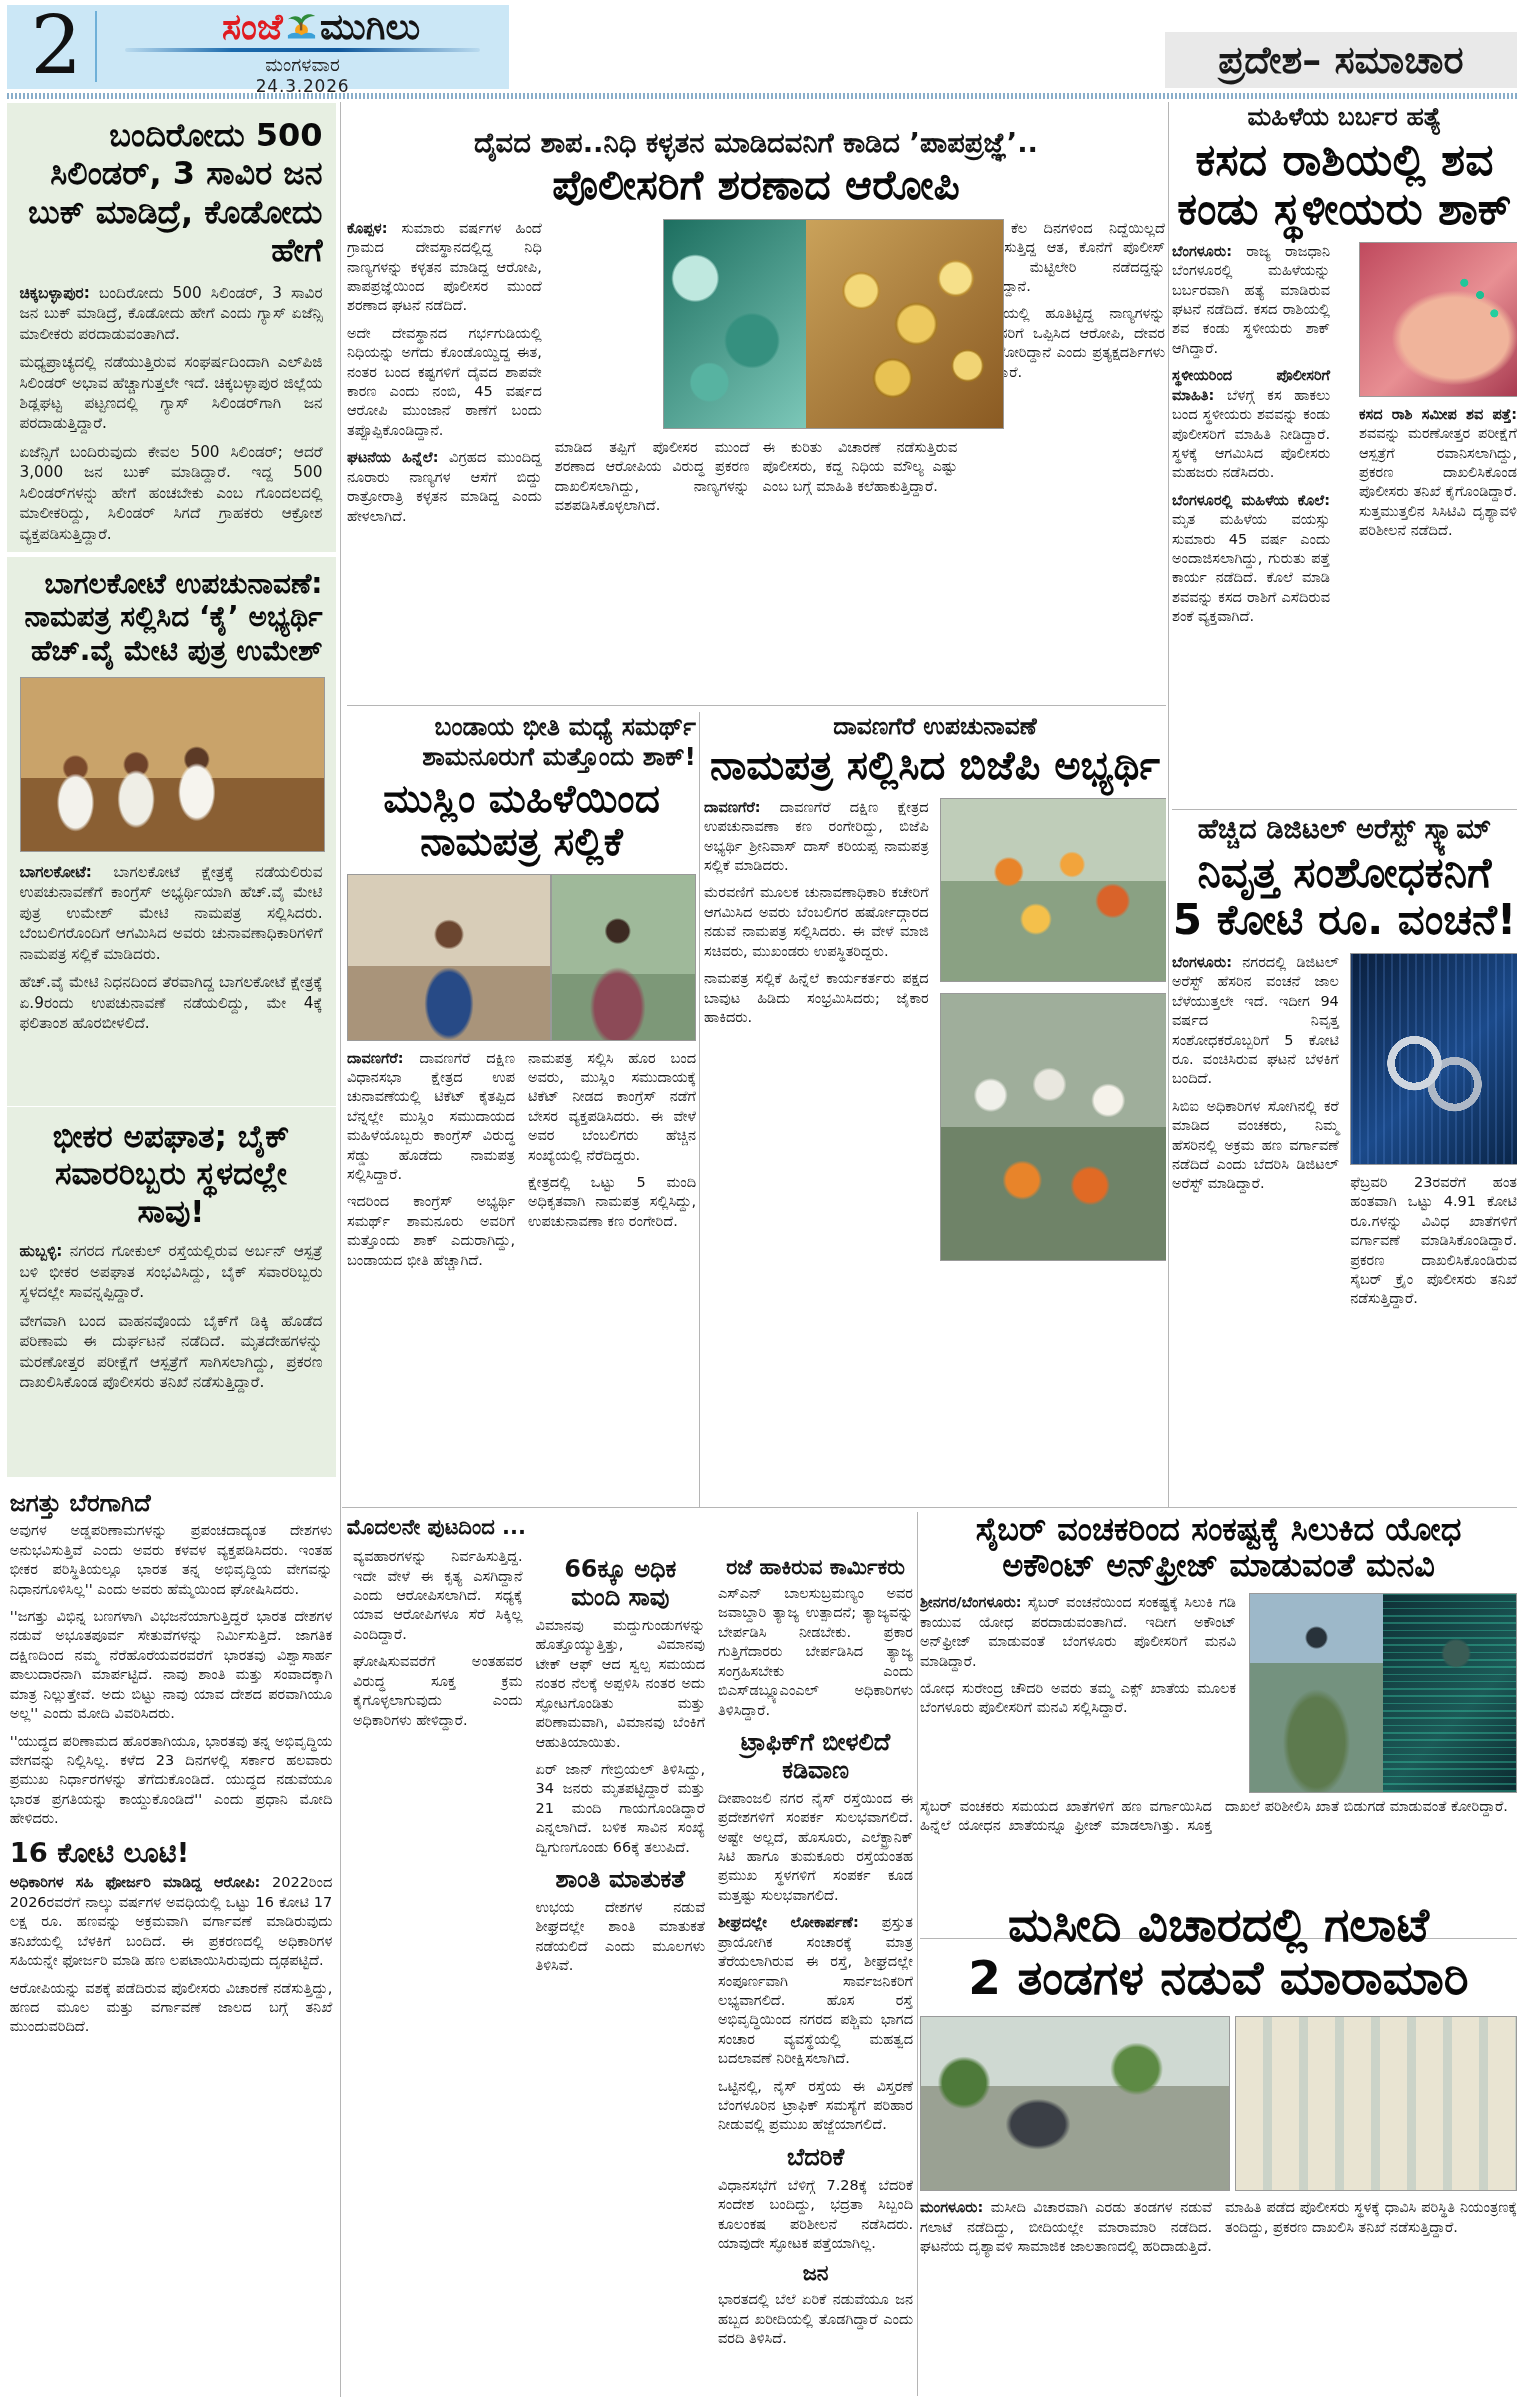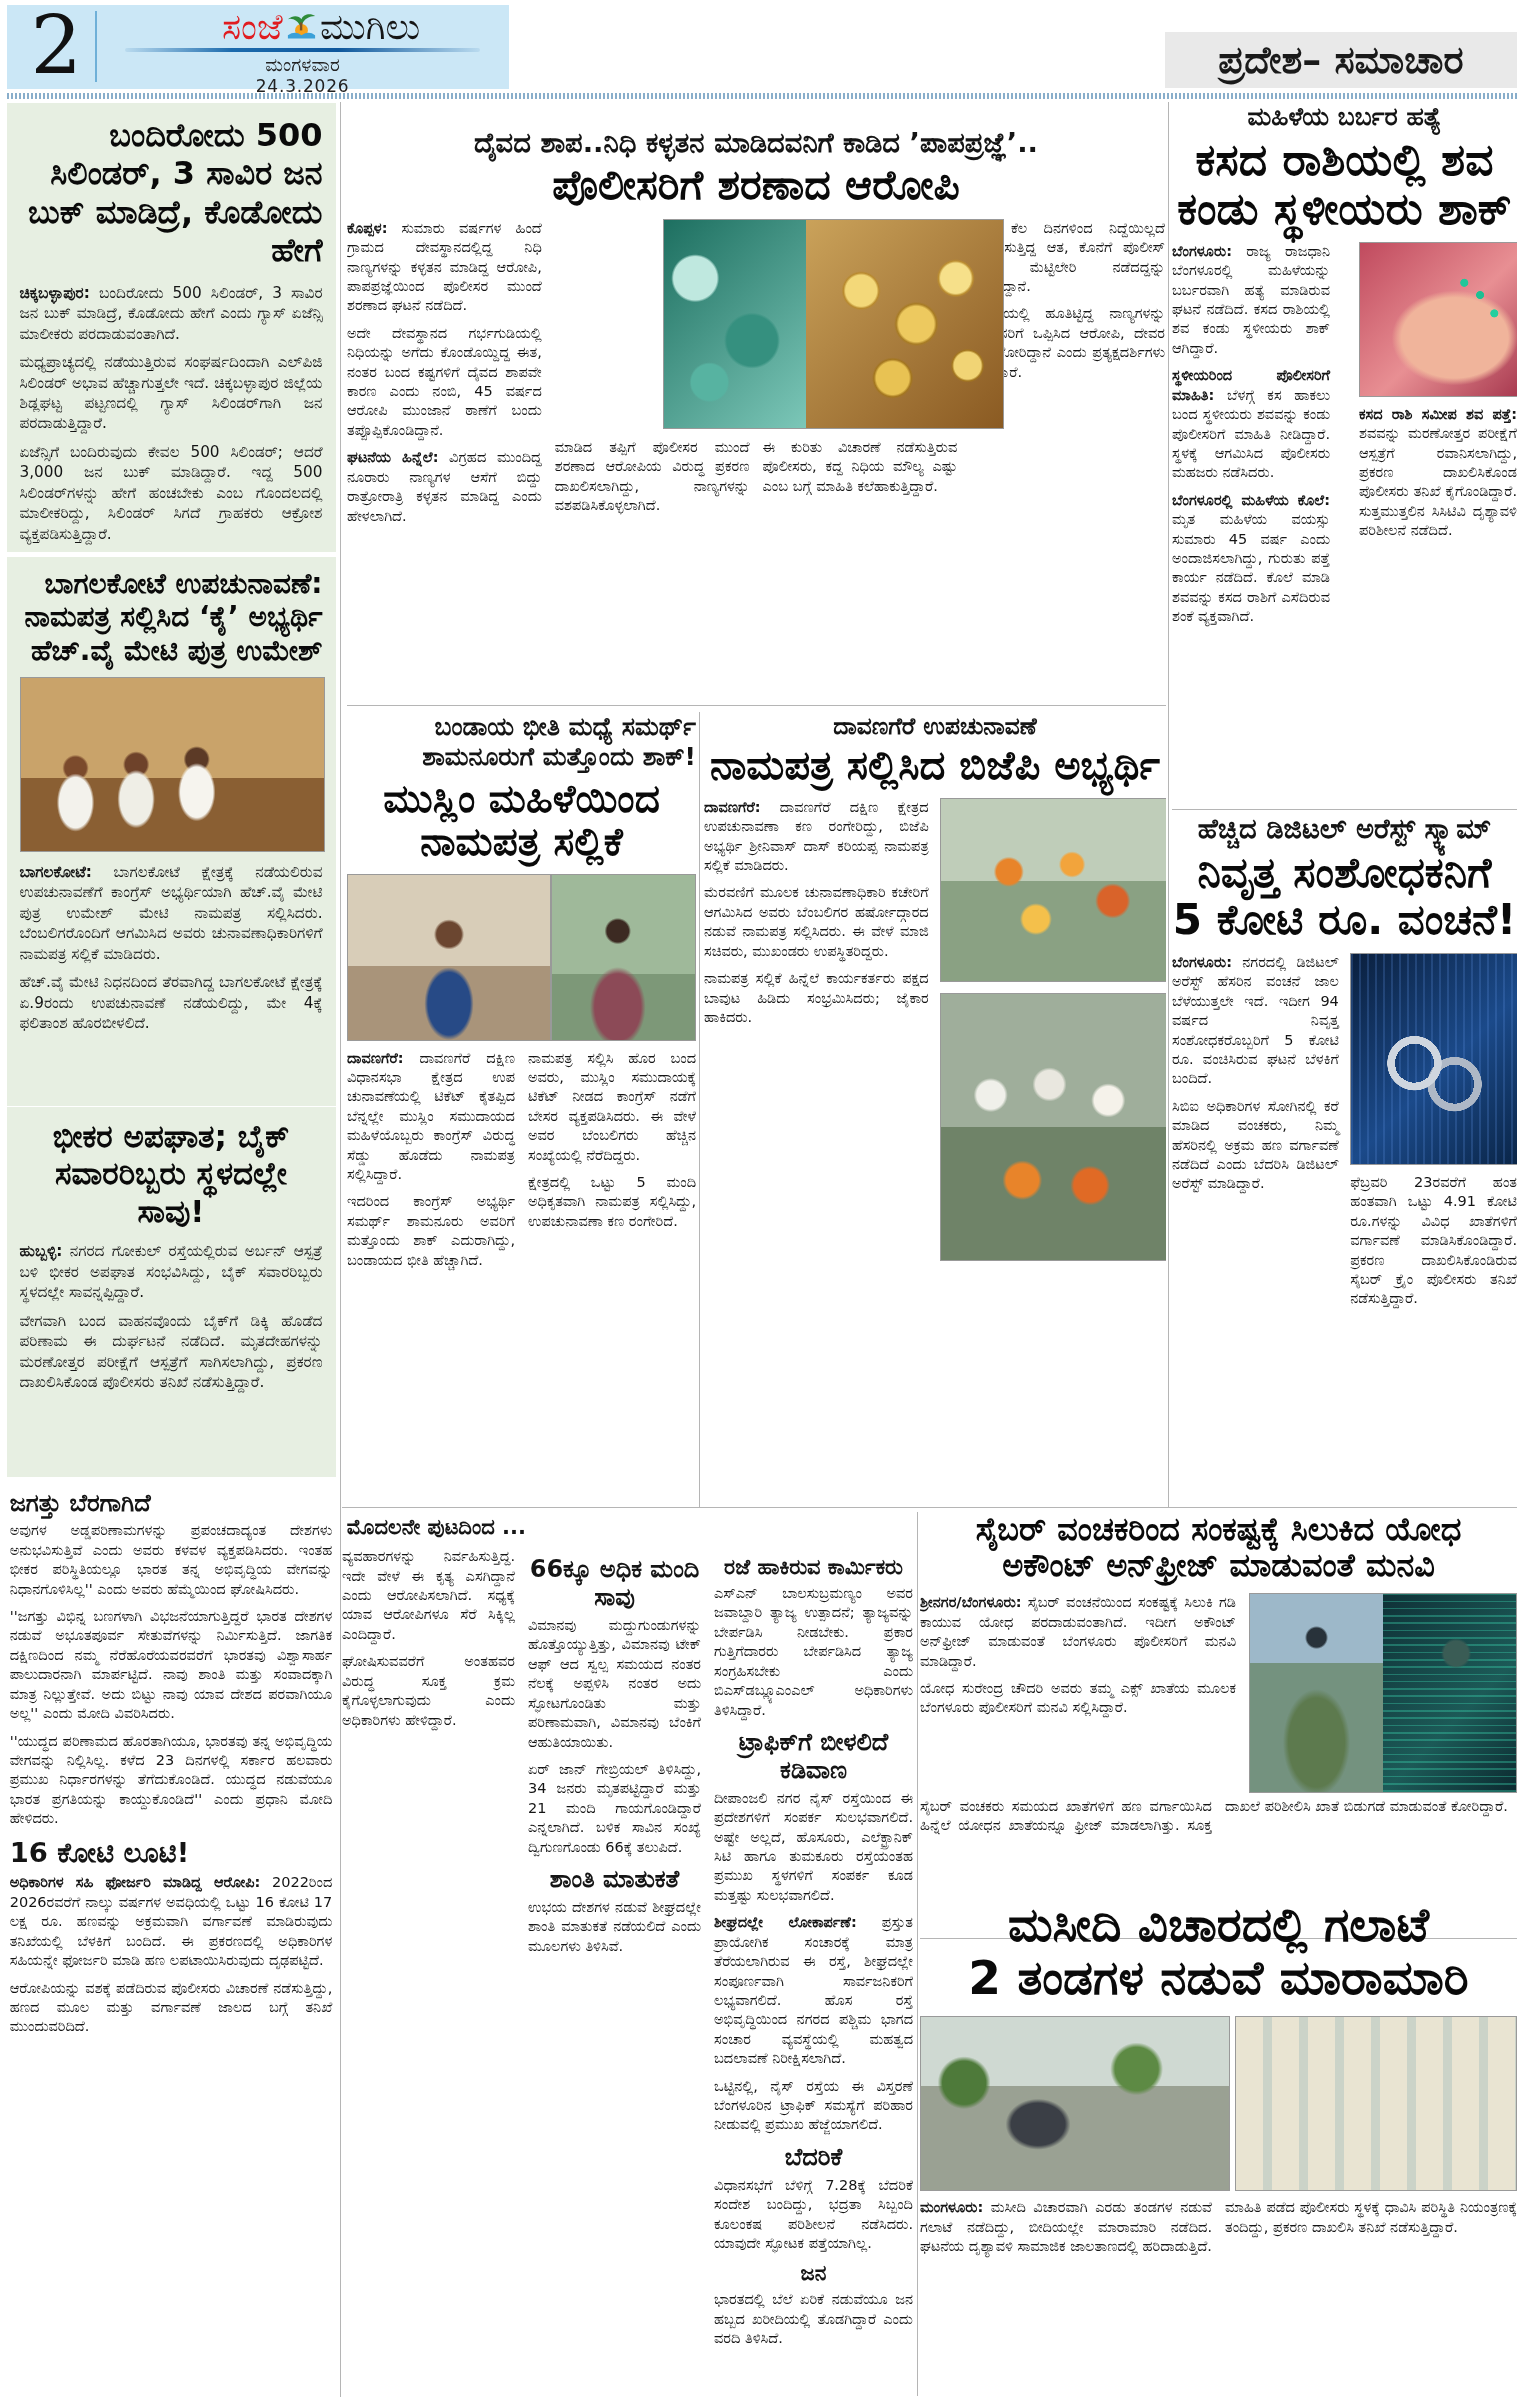--- a/index.html
+++ b/index.html
@@ -11,30 +11,30 @@
   .art{position:absolute;overflow:hidden;}
   .green{background:#e7efe2;}
   .kicker{font-weight:bold;text-align:center;line-height:1.2;}
   .hl{font-weight:800;text-align:center;line-height:1.12;letter-spacing:0px;color:#0a0a0a;}
   .hl-r{font-weight:800;text-align:right;line-height:1.2;color:#0a0a0a;}
   .bp{font-size:14.5px;line-height:1.34;text-align:justify;margin:0 0 8px 0;}
   .bp b{font-weight:800;}
   .subh{font-weight:800;text-align:center;margin:8px 0 4.8px 0;}
   .subh-l{font-weight:800;text-align:left;margin:6.5px 0 4.8px 0;}
   .cols2{column-count:2;column-gap:13px;}
-  .cols3{display:flex;gap:13px;}
+  .cols3{display:flex;gap:13px;padding-left:11px;}
   .ph{border:0.8px solid #999;}
   .vline{position:absolute;width:0.8px;background:#b5b5b5;}
   .hline{position:absolute;height:0.8px;background:#b5b5b5;}
   
   #masthead{left:6.5px;top:4.8px;width:502px;height:84px;background:#cbe7f6;display:flex;align-items:stretch;}
   #pageno{font-family:"DejaVu Serif",serif;font-size:81px;line-height:81px;padding:0 13px 0 24px;font-weight:400;color:#111;}
   #mast-div{width:1.6px;background:#6fb0d8;margin:6.5px 0;}
   #mast-right{flex:1;text-align:center;padding-top:3.2px;}
-  #mast-title{font-size:36px;font-weight:400;line-height:1.0;display:flex;align-items:center;justify-content:center;gap:3.2px;padding-left:37px;}
+  #mast-title{font-size:36px;font-weight:700;line-height:1.0;display:flex;align-items:center;justify-content:center;gap:3.2px;padding-left:37px;}
   #mast-title .red{color:#e01c20;}
   #mast-rule{height:4px;width:86%;margin:2.4px auto 1.6px auto;border-radius:2.4px;background:linear-gradient(90deg,rgba(34,112,178,0.1),#1c6bad 30%,#0d579c 60%,rgba(34,112,178,0.1));}
   #mast-day{font-size:18.6px;color:#222;}
   #mast-date{font-size:17px;color:#222;letter-spacing:0.8px;}
   #section-label{left:1165px;top:32px;width:352px;height:56px;background:#e9e9e9;display:flex;align-items:center;justify-content:center;font-size:38px;font-weight:800;color:#1a1a1a;}
   #toprule{left:6.5px;top:93px;width:1511px;height:5.6px;background:repeating-linear-gradient(90deg,#89aecb 0 1.6px,transparent 1.6px 4px);}
   
   .photo-coins{display:flex;}
   .photo-coins .left{width:42%;height:100%;background:
     radial-gradient(48px 48px at 22% 28%,#bfe8df 0 45%,transparent 50%),

